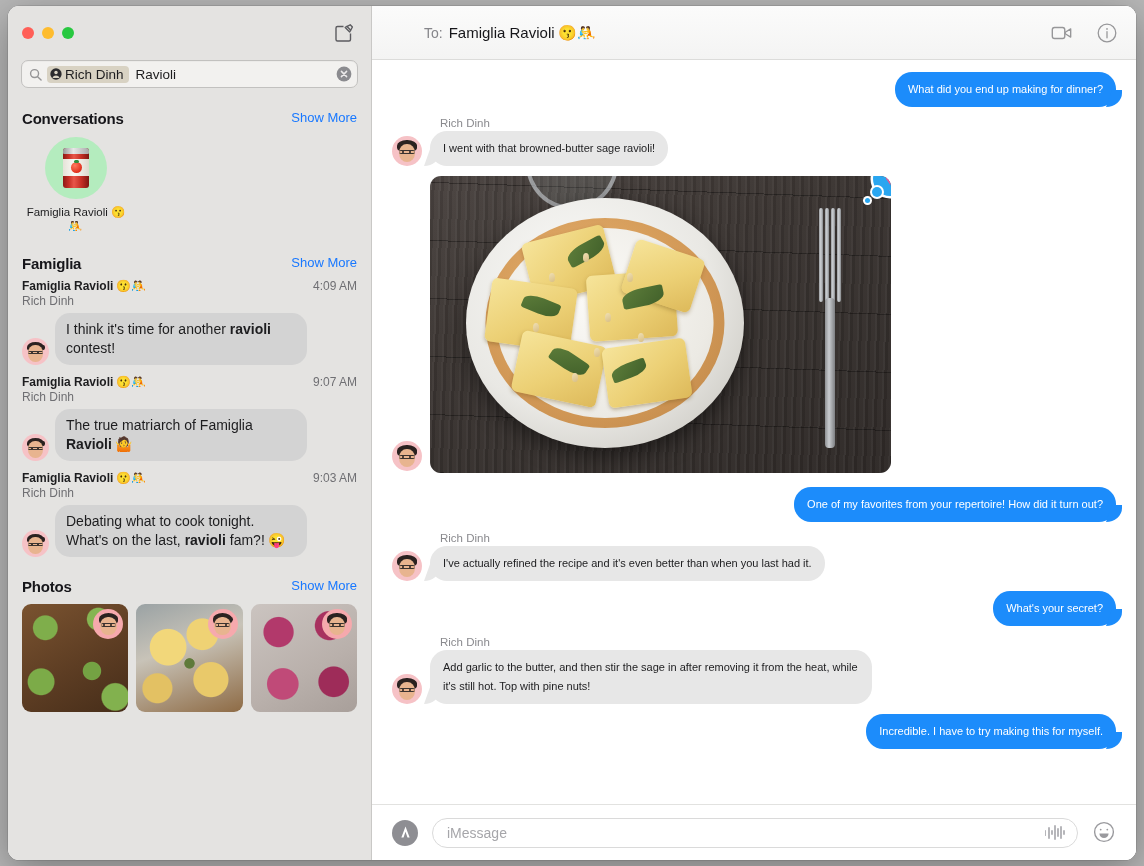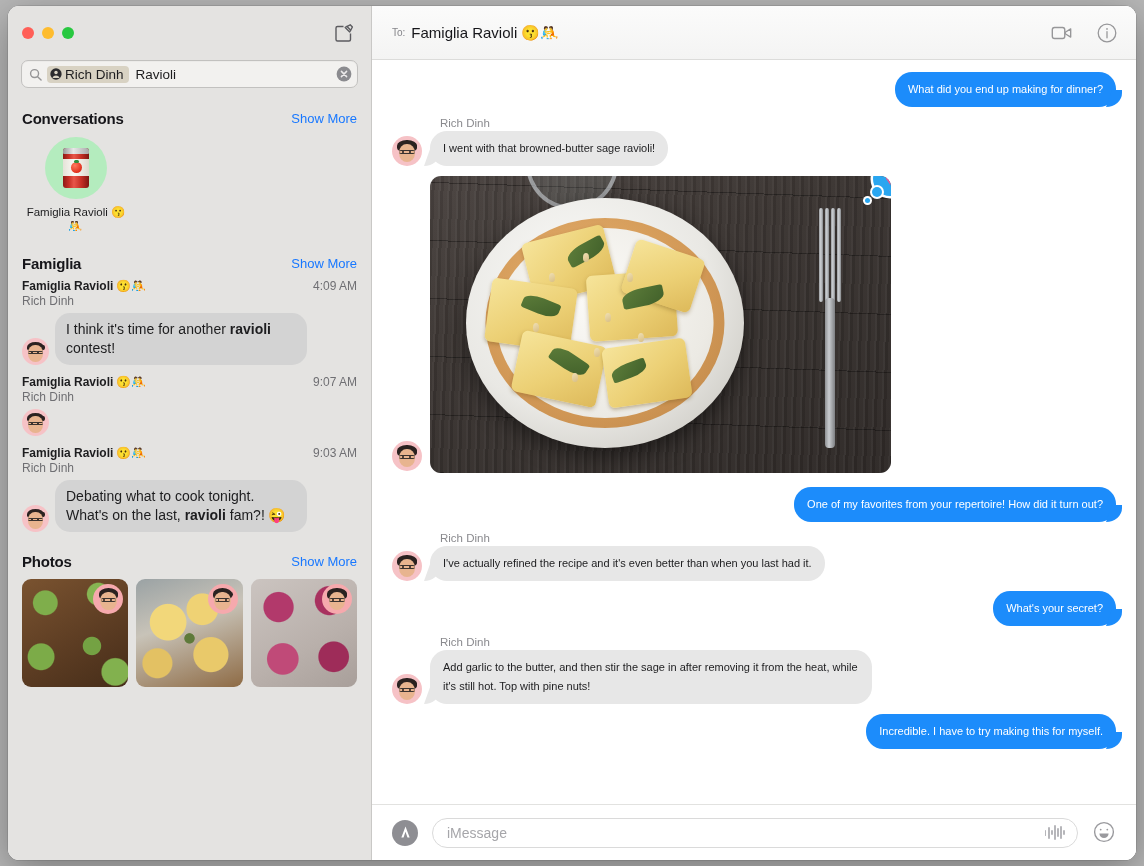--- a/index.html
+++ b/index.html
@@ -65,21 +65,21 @@
   .token-icon { display: flex; }
   .search-text {
     font-size: 13.5px; color: #1d1d1f;
     margin-left: 7px; flex: 1; white-space: nowrap;
   }
   .clear-btn { width: 16px; height: 16px; flex: 0 0 16px; cursor: pointer; display:flex; }
 
   .results { flex: 1; overflow: hidden; }
 
   .sec-head {
-    display: flex; align-items: center; justify-content: space-between;
+    display: flex; align-items: flex-start; justify-content: space-between;
     padding: 12px 14px 6px 14px;
   }
   .sec-title { font-size: 15px; font-weight: bold; color: #16161a; letter-spacing: -.2px; }
   .show-more { font-size: 13px; color: #1878ff; cursor: pointer; }
 
   
   .conv-row { padding: 4px 0 10px 0; }
   .conv-tile {
     width: 108px; margin-left: 14px;
     display: flex; flex-direction: column; align-items: center;
@@ -209,21 +209,21 @@
 
   
   .conversation { flex: 1; display: flex; flex-direction: column; background: #fff; }
   .conv-header {
     height: 54px; flex: 0 0 54px;
     background: linear-gradient(#fbfbfb,#f4f4f3);
     border-bottom: .5px solid #dcdcda;
     display: flex; align-items: center;
     padding: 0 18px 0 20px;
   }
-  .to-label { font-size: 10px; color: #85858a; margin-right: 6px; }
+  .to-label { font-size: 14px; color: #85858a; margin-right: 6px; margin-left: 32px; }
   .to-name { font-size: 15px; color: #16161a; }
   .hdr-spacer { flex: 1; }
   .hdr-icon { margin-left: 22px; cursor: pointer; display: flex; opacity: .62; }
 
   .thread {
     flex: 1; overflow: hidden; position: relative;
     padding: 12px 20px 6px 20px;
   }
   .msg { display: flex; margin-bottom: 10px; }
   .msg.out { justify-content: flex-end; }
@@ -466,20 +466,21 @@
         <div class="mr-body">
           <div class="avatar sm">
             <div class="memoji">
                 <div class="hair"></div>
                 <div class="face"></div>
                 <div class="glass"></div>
                 <div class="eyeL"></div>
                 <div class="eyeR"></div>
               </div>
           </div>
+          <div class="bubble-grey"><span>The true matriarch of Famiglia </span><b>Ravioli</b><span> 🤷</span></div>
         </div>
       </div>
 
       <div class="msg-result">
         <div class="mr-head">
           <span class="mr-group">Famiglia Ravioli 😗🤼</span>
           <span class="mr-time">9:03 AM</span>
         </div>
         <div class="mr-sender">Rich Dinh</div>
         <div class="mr-body">

